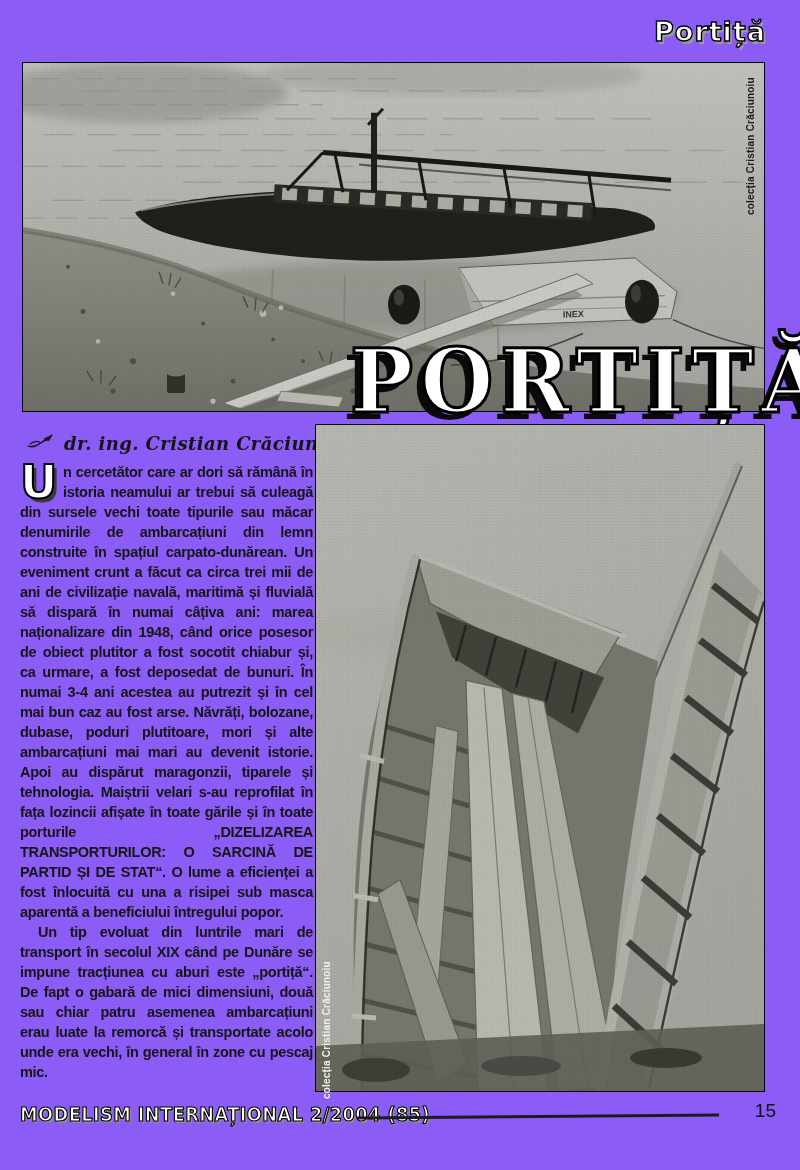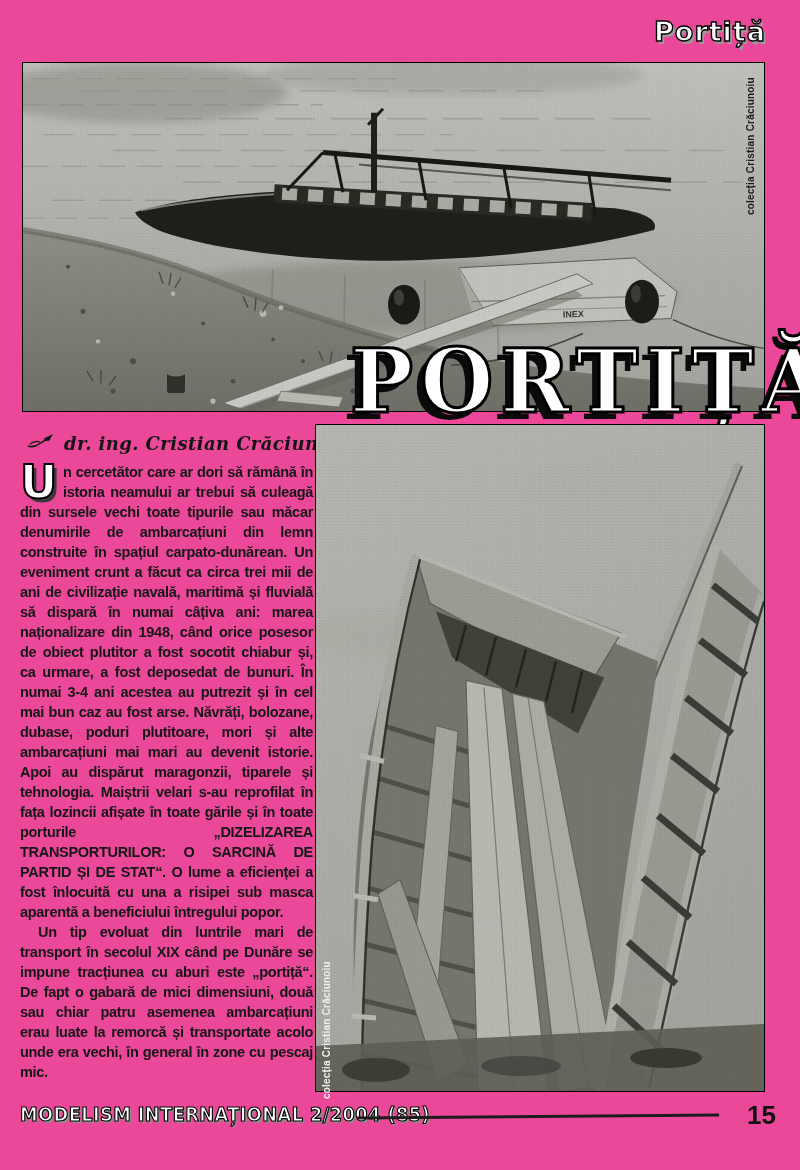--- a/index.html
+++ b/index.html
@@ -1,18 +1,18 @@
 <!DOCTYPE html>
 <html><head>
 <meta charset="utf-8">
 <style>
   html,body{margin:0;padding:0;background:#e8e8e8;}
   .page{
     position:relative;width:800px;height:1170px;margin:0 auto;
-    background:#ec4899;overflow:hidden;
+    background:#8b5cf6;overflow:hidden;
     font-family:"Liberation Sans",sans-serif;color:#141414;
   }
   
   .masthead{
     position:absolute;top:16px;right:34px;
     font-family:"DejaVu Sans",sans-serif;font-weight:bold;font-size:27px;
     letter-spacing:1px;color:#ffffff;
     -webkit-text-stroke:1.4px #000;
     text-shadow:2.5px 2.5px 0 #9a9a9a;
   }
@@ -77,21 +77,21 @@
     -webkit-text-stroke:1.2px #000;
     text-shadow:2px 2px 0 #8d8d8d;
     transform:scaleX(.93);transform-origin:left center;
   }
   .footer-rule{
     position:absolute;left:357px;top:1115px;width:362px;height:2.5px;
     background:#1c1c1c;transform:rotate(-0.5deg);
   }
   .page-num{
     position:absolute;right:24px;top:1100px;
-    font-size:26px;font-weight:bold;color:#111;margin-left:6px;
+    font-size:19px;font-weight:normal;color:#111;margin-left:6px;
   }
 </style>
 </head>
 <body>
 
 <div class="page">
 
   <div class="masthead">Portiță</div>
 
   <div class="photo-top">

